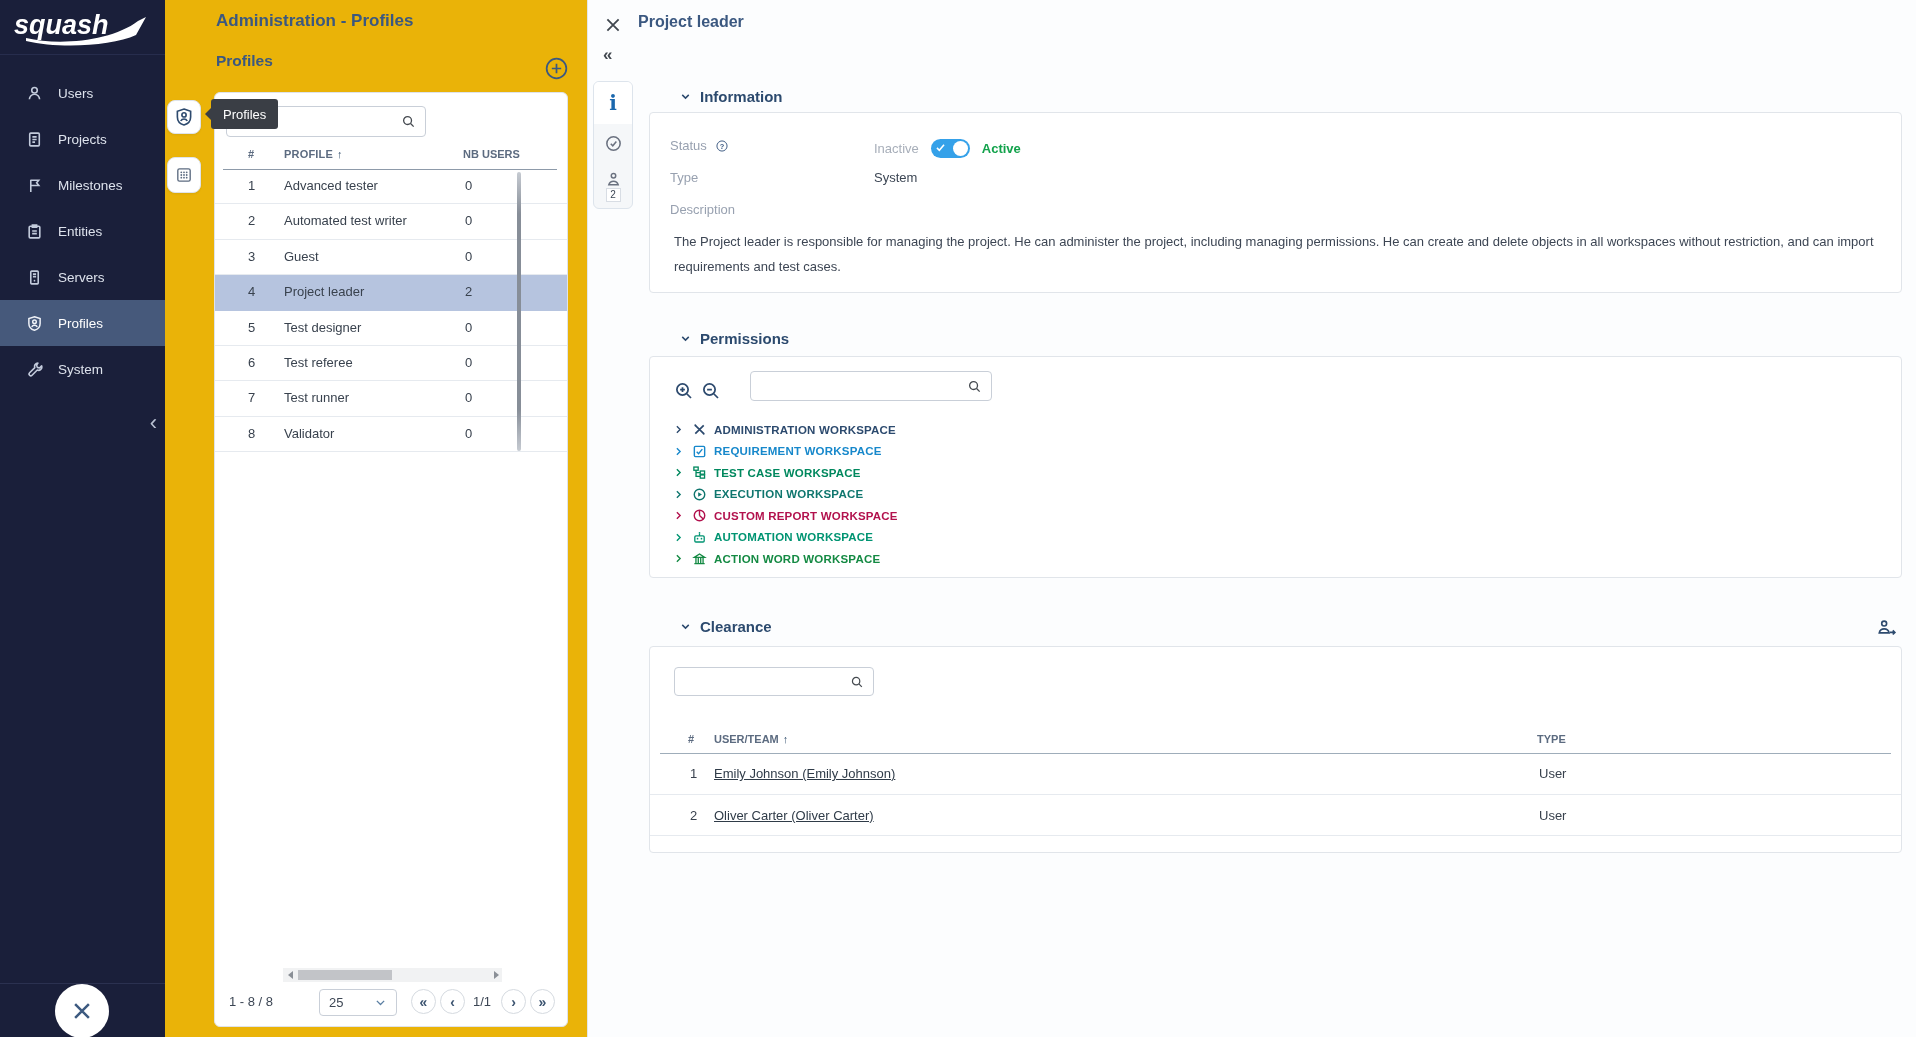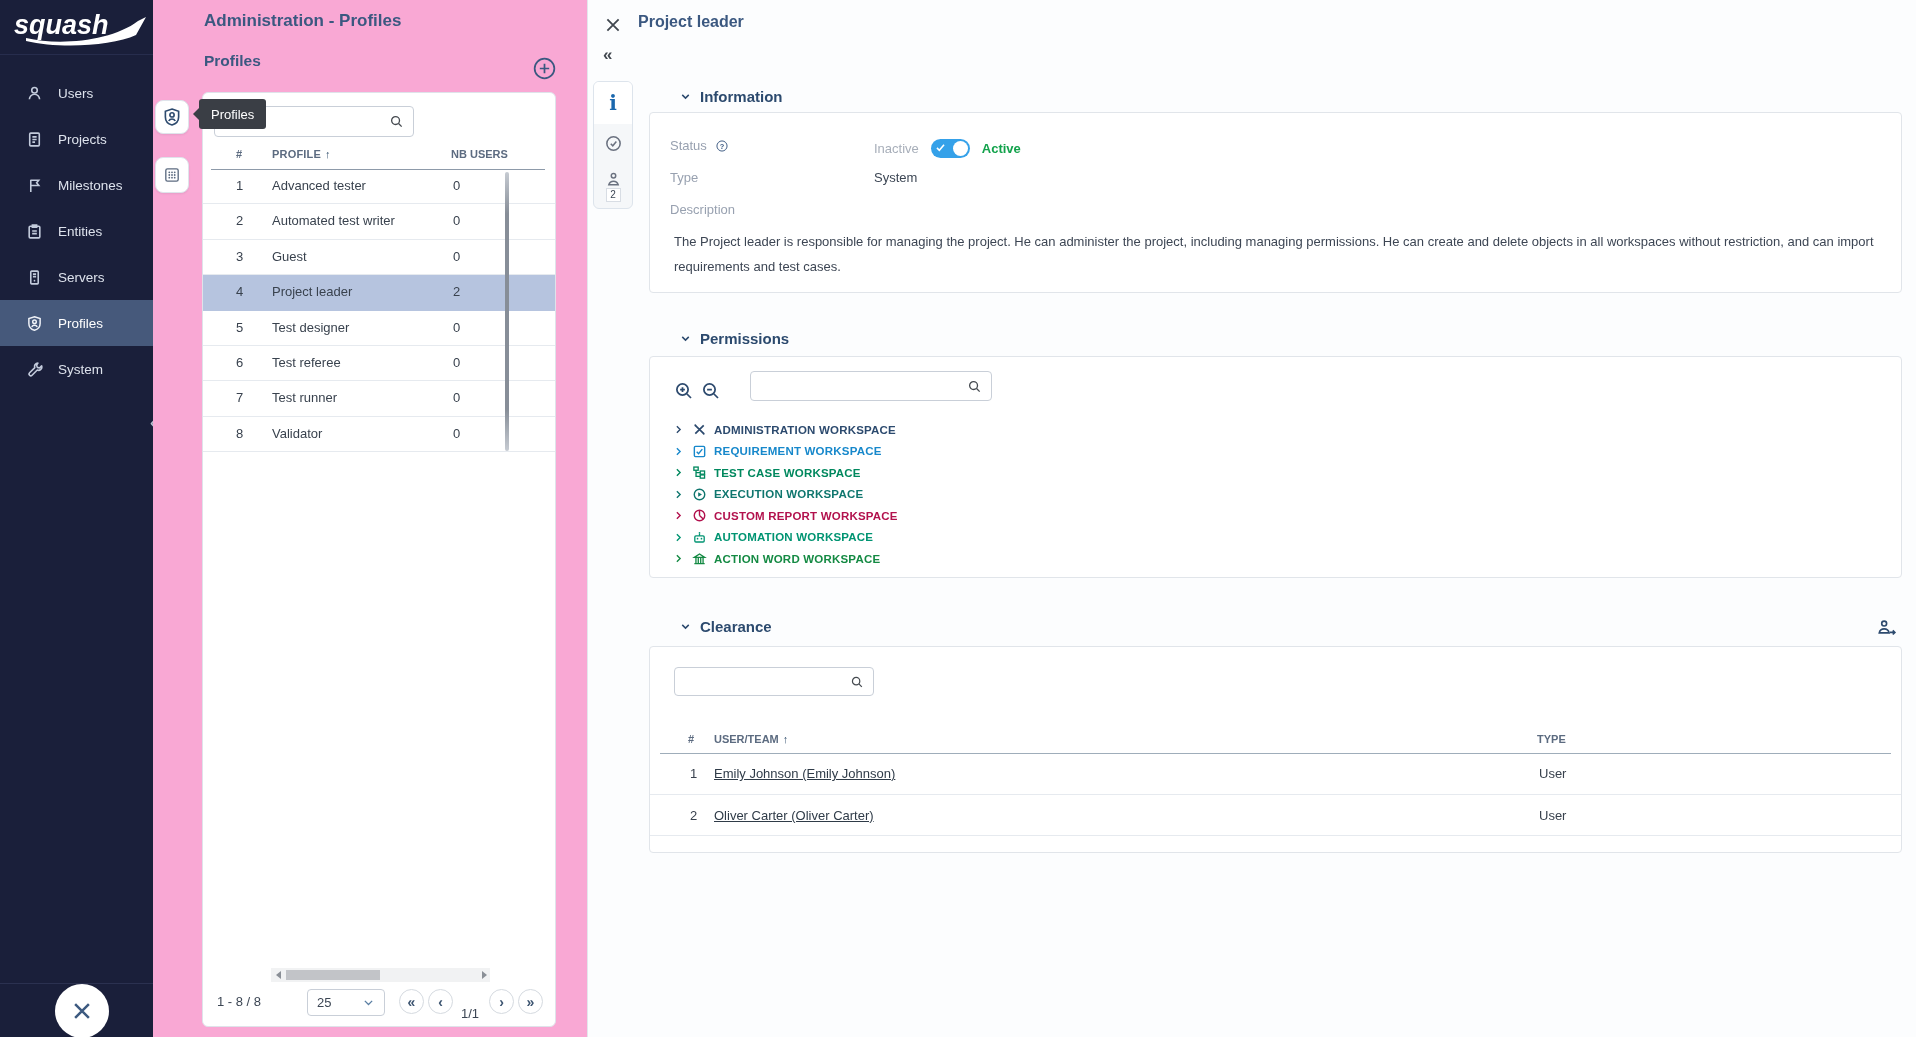--- a/index.html
+++ b/index.html
@@ -13,21 +13,21 @@
   .nav { position:absolute; top:70px; left:0; width:100%; }
   .nav-item { display:flex; align-items:center; height:46px; padding-left:26px; gap:15px; color:#dde2ec; font-size:13.5px; cursor:pointer; }
   .nav-item.active { background:#46597b; color:#fff; }
   .nav-item svg { stroke:#c3cbdc; }
   .nav-item.active svg { stroke:#eef1f7; }
   .collapse-arrow { position:absolute; right:10px; top:412px; font-size:22px; color:#b9c1d2; line-height:1; cursor:pointer; }
   .sidebar-bottom-divider { position:absolute; left:0; right:0; top:983px; border-top:1px solid #2b3150; }
   .fab-close { position:absolute; left:55px; top:984px; width:54px; height:54px; border-radius:50%; background:#fff; display:flex; align-items:center; justify-content:center; cursor:pointer; }
 
   
-  .mid { position:absolute; left:153px; top:0; width:488px; height:1037px; background:#f9a8d4; }
+  .mid { position:absolute; left:165px; top:0; width:488px; height:1037px; background:#eab308; }
   .mid-page-title { position:absolute; left:51px; top:11px; font-size:17px; font-weight:bold; color:#3b5880; }
   .mid-sub-title { position:absolute; left:51px; top:52px; font-size:15.5px; font-weight:bold; color:#3b5880; }
   .add-profile-btn { position:absolute; left:379px; top:56px; width:25px; height:25px; cursor:pointer; }
   .rail-btn { position:absolute; left:2px; width:34px; background:#fff; border:1px solid #dfe4eb; border-radius:8px; display:flex; align-items:center; justify-content:center; cursor:pointer; box-shadow:0 1px 2px rgba(30,40,70,.08); }
   .rail-btn.shield { top:100px; height:34px; }
   .rail-btn.grid { top:157px; height:36px; }
   .mid-card { position:absolute; left:49px; top:92px; width:354px; height:935px; background:#fff; border:1px solid #dfe3ea; border-radius:6px; }
   .search-box { position:absolute; background:#fff; border:1px solid #c9cfd8; border-radius:4px; display:flex; align-items:center; }
   .search-box input { border:none; outline:none; flex:1; font-size:13px; padding:0 6px 0 10px; color:#3c4654; background:transparent; min-width:0; }
   .search-box svg { flex:none; margin-right:9px; }
@@ -289,21 +289,21 @@
           <svg width="13" height="13" viewBox="0 0 16 16" fill="none" stroke="#5b7fa3" stroke-width="1.6">
               <path d="M3.5 6l4.5 4.5L12.5 6"></path>
             </svg>
         </div>
         <div class="pg-btn" style="left:196px;">
             <span>«</span>
           </div>
         <div class="pg-btn" style="left:225px;">
             <span>‹</span>
           </div>
-        <span class="pg-ind" style="left:258px;margin-top:12px;">1/1</span>
+        <span class="pg-ind" style="left:258px;">1/1</span>
         <div class="pg-btn" style="left:286px;">
             <span>›</span>
           </div>
         <div class="pg-btn" style="left:315px;">
             <span>»</span>
           </div>
       </div>
     </div>
   </div>
 

